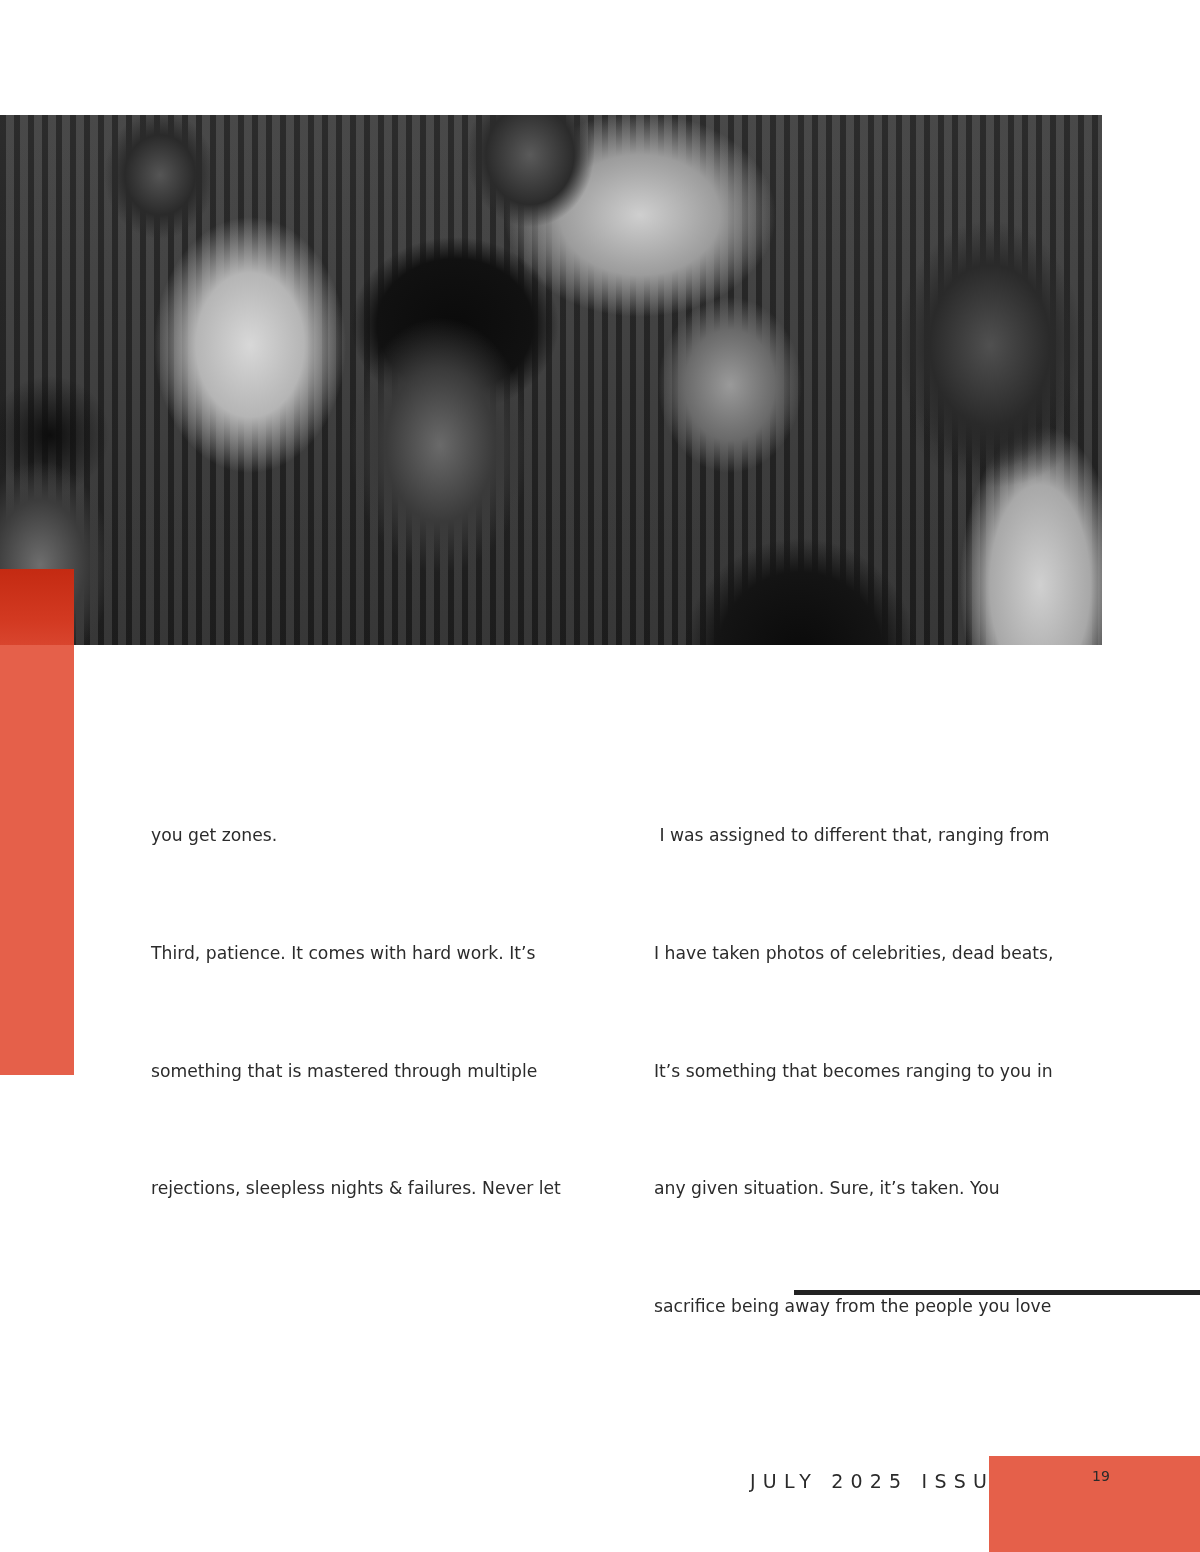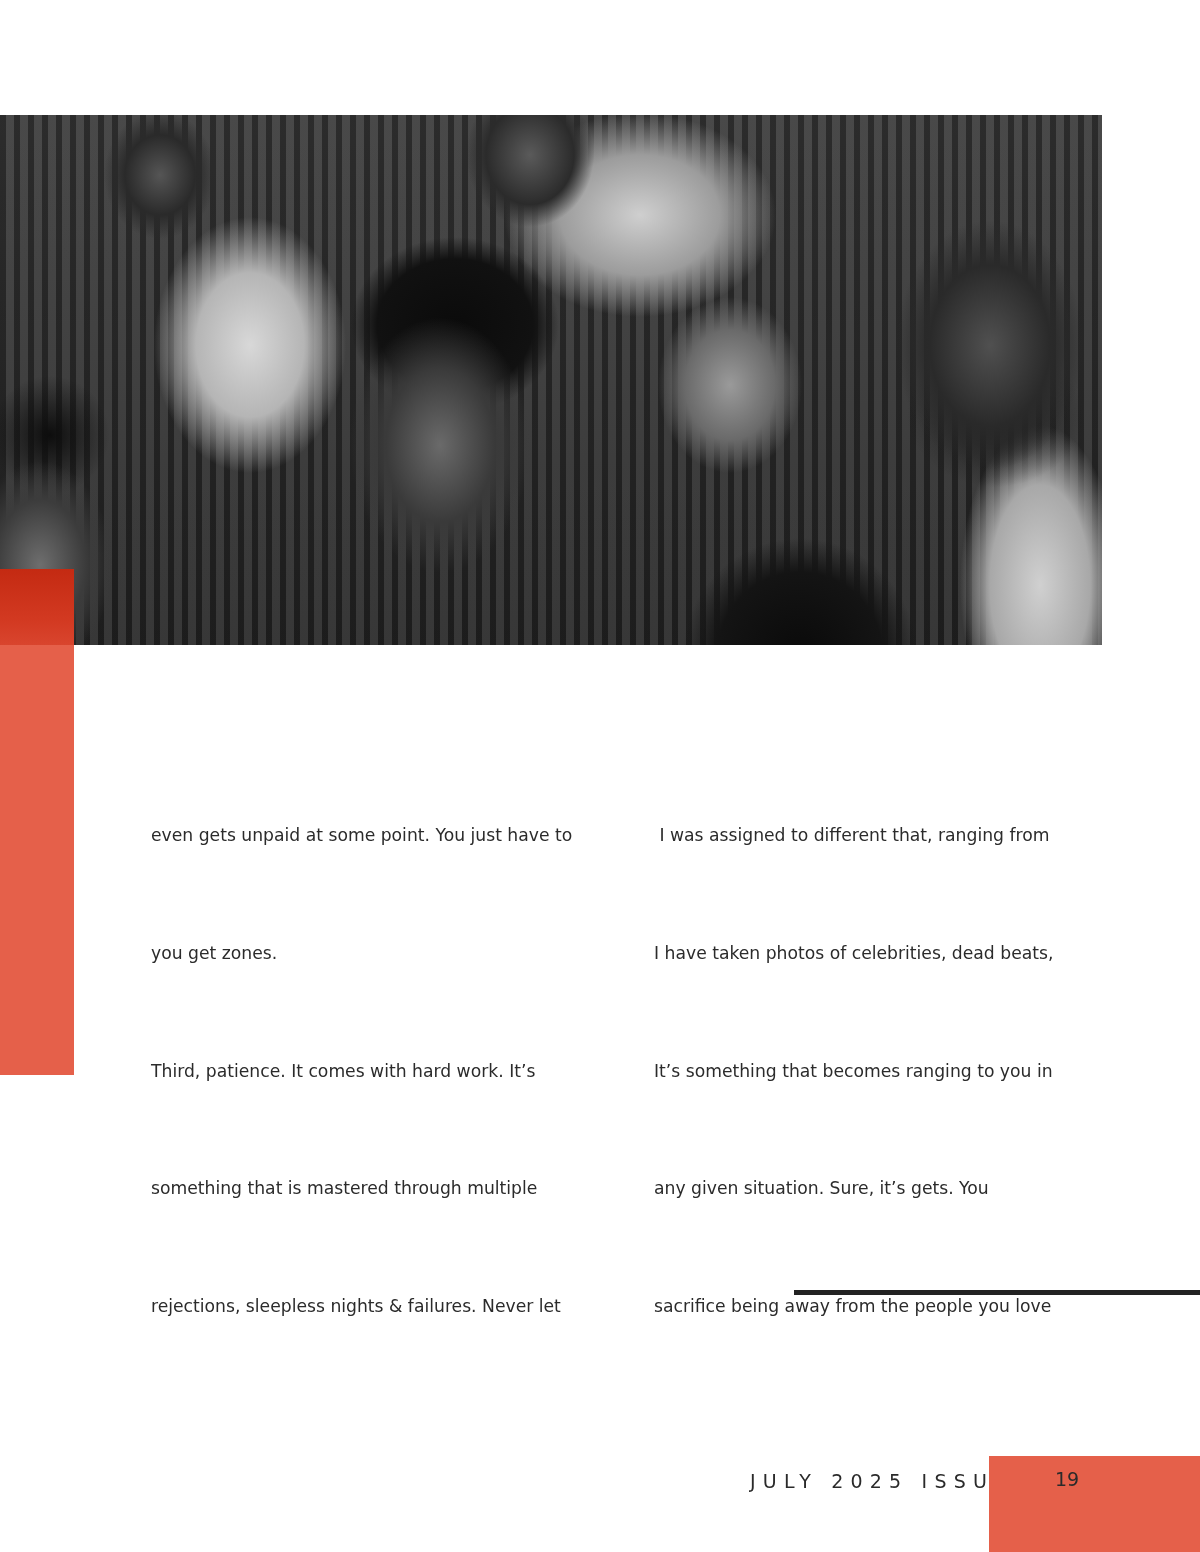--- a/index.html
+++ b/index.html
@@ -51,51 +51,50 @@
     }
     .footer-issue {
       position: absolute; left: 750px; top: 1470px; font-size: 19px;
       letter-spacing: 7.2px; color: #2a2a2a;
     }
     .footer-box {
       position: absolute; left: 989px; top: 1456px; width: 211px; height: 96px;
       background: #e5604a;
     }
     .page-number {
-      position: absolute; left: 1055px; top: 1468px; font-size: 19px; color: #2a2a2a;
+      position: absolute; left: 1092px; top: 1468px; font-size: 14px; color: #2a2a2a;
     }
   </style>
 </head>
 <body>
 
 <div class="photo"></div>
 <div class="photo-overlay-red"></div>
 <div class="photo-overlay-red-top"></div>
 
 <div class="col col-left">
-  <span class="line">even gets unpaid at some point. You just have to</span>
   <span class="line">you get zones.</span>
   <span class="line">Third, patience. It comes with hard work. It’s</span>
   <span class="line">something that is mastered through multiple</span>
   <span class="line">rejections, sleepless nights &amp; failures. Never let</span>
   
   
   
   
   
   
   
   
 </div>
 
 <div class="col col-right">
   <span class="line"> I was assigned to different that, ranging from</span>
   <span class="line">I have taken photos of celebrities, dead beats,</span>
   <span class="line">It’s something that becomes ranging to you in</span>
-  <span class="line">any given situation. Sure, it’s gets. You</span>
+  <span class="line">any given situation. Sure, it’s taken. You</span>
   <span class="line">sacrifice being away from the people you love</span>
   
   
   
   
 </div>
 
 <div class="rule"></div>
 
 <div class="footer-issue">JULY 2025 ISSUE</div>

